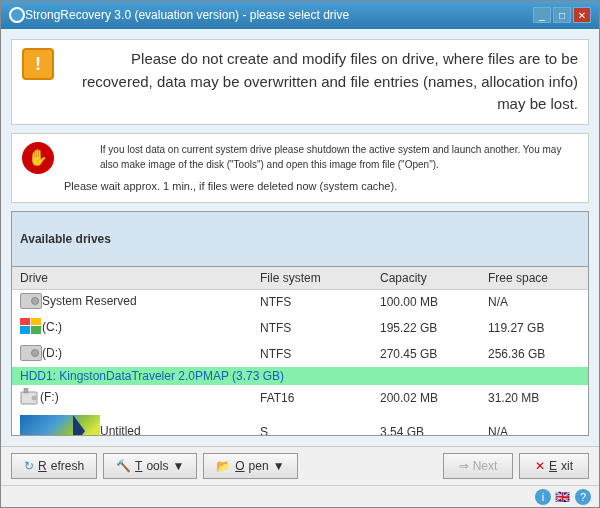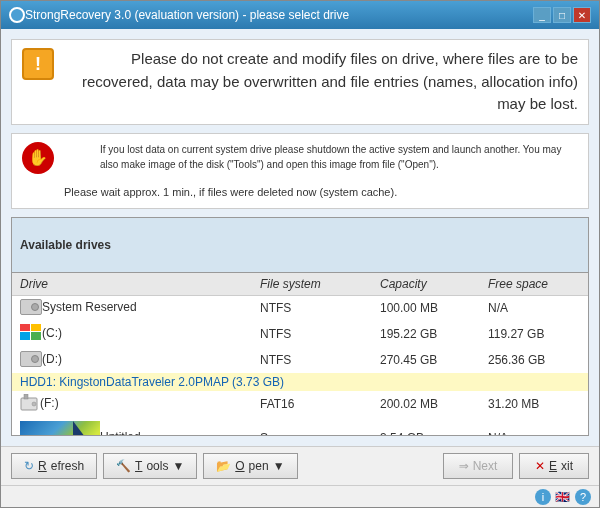--- a/index.html
+++ b/index.html
@@ -160,21 +160,20 @@
     .drives-table th {
       background: #e8e8e8;
       padding: 4px 8px;
       text-align: left;
       font-weight: normal;
       border-bottom: 1px solid #ccc;
       font-size: 12px;
       color: #333;
       position: sticky;
       top: 0;
-      font-style: italic;
     }
     .drives-table td {
       padding: 3px 8px;
       font-size: 12px;
       color: #333;
       vertical-align: middle;
     }
     .drive-icon {
       display: inline-flex;
       align-items: center;
@@ -289,21 +288,21 @@
 
     <div class="warning-box">
       <div class="warning-icon">!</div>
       <span class="warning-text">Please do not create and modify files on drive, where files are to be recovered, data may be overwritten and file entries (names, allocation info) may be lost.</span>
     </div>
 
     <div class="info-box">
       <div class="stop-icon">✋</div>
       <div>
         <div class="info-text">If you lost data on current system drive please shutdown the active system and launch another. You may also make image of the disk ("Tools") and open this image from file ("Open").</div>
-        <div style="margin-top:12px;" class="wait-text">Please wait approx. 1 min., if files were deleted now (system cache).</div>
+        <div style="margin-top:6px;" class="wait-text">Please wait approx. 1 min., if files were deleted now (system cache).</div>
       </div>
     </div>
 
     <div class="drives-section">
       <div class="drives-header">Available drives</div>
       <div class="drives-table-container">
         <table class="drives-table">
           <thead>
             <tr>
               <th style="width:40%">Drive</th>
@@ -345,21 +344,21 @@
                 <span class="drive-icon">
                   <span class="hdd-icon"></span>
                   <span>(D:)</span>
                 </span>
               </td>
               <td>NTFS</td>
               <td>270.45 GB</td>
               <td>256.36 GB</td>
             </tr>
             <tr>
-              <td colspan="4" style="background:#fef9c3; color:#1464b4; padding:2px 8px; font-size:12px;">HDD1: KingstonDataTraveler 2.0PMAP (3.73 GB)</td>
+              <td colspan="4" style="background:#86efac; color:#1464b4; padding:2px 8px; font-size:12px;">HDD1: KingstonDataTraveler 2.0PMAP (3.73 GB)</td>
             </tr>
             <tr class="drives-table-row">
               <td>
                 <span class="drive-icon">
                   <svg width="20" height="18" viewBox="0 0 20 18">
                     <rect x="1" y="4" width="16" height="12" rx="1" fill="#e0e0e0" stroke="#999" stroke-width="1"></rect>
                     <rect x="4" y="0" width="4" height="5" rx="0" fill="#aaa" stroke="#888" stroke-width="0.5"></rect>
                     <circle cx="14" cy="10" r="2" fill="#bbb" stroke="#888" stroke-width="0.5"></circle>
                   </svg>
                   <span>(F:)</span>

